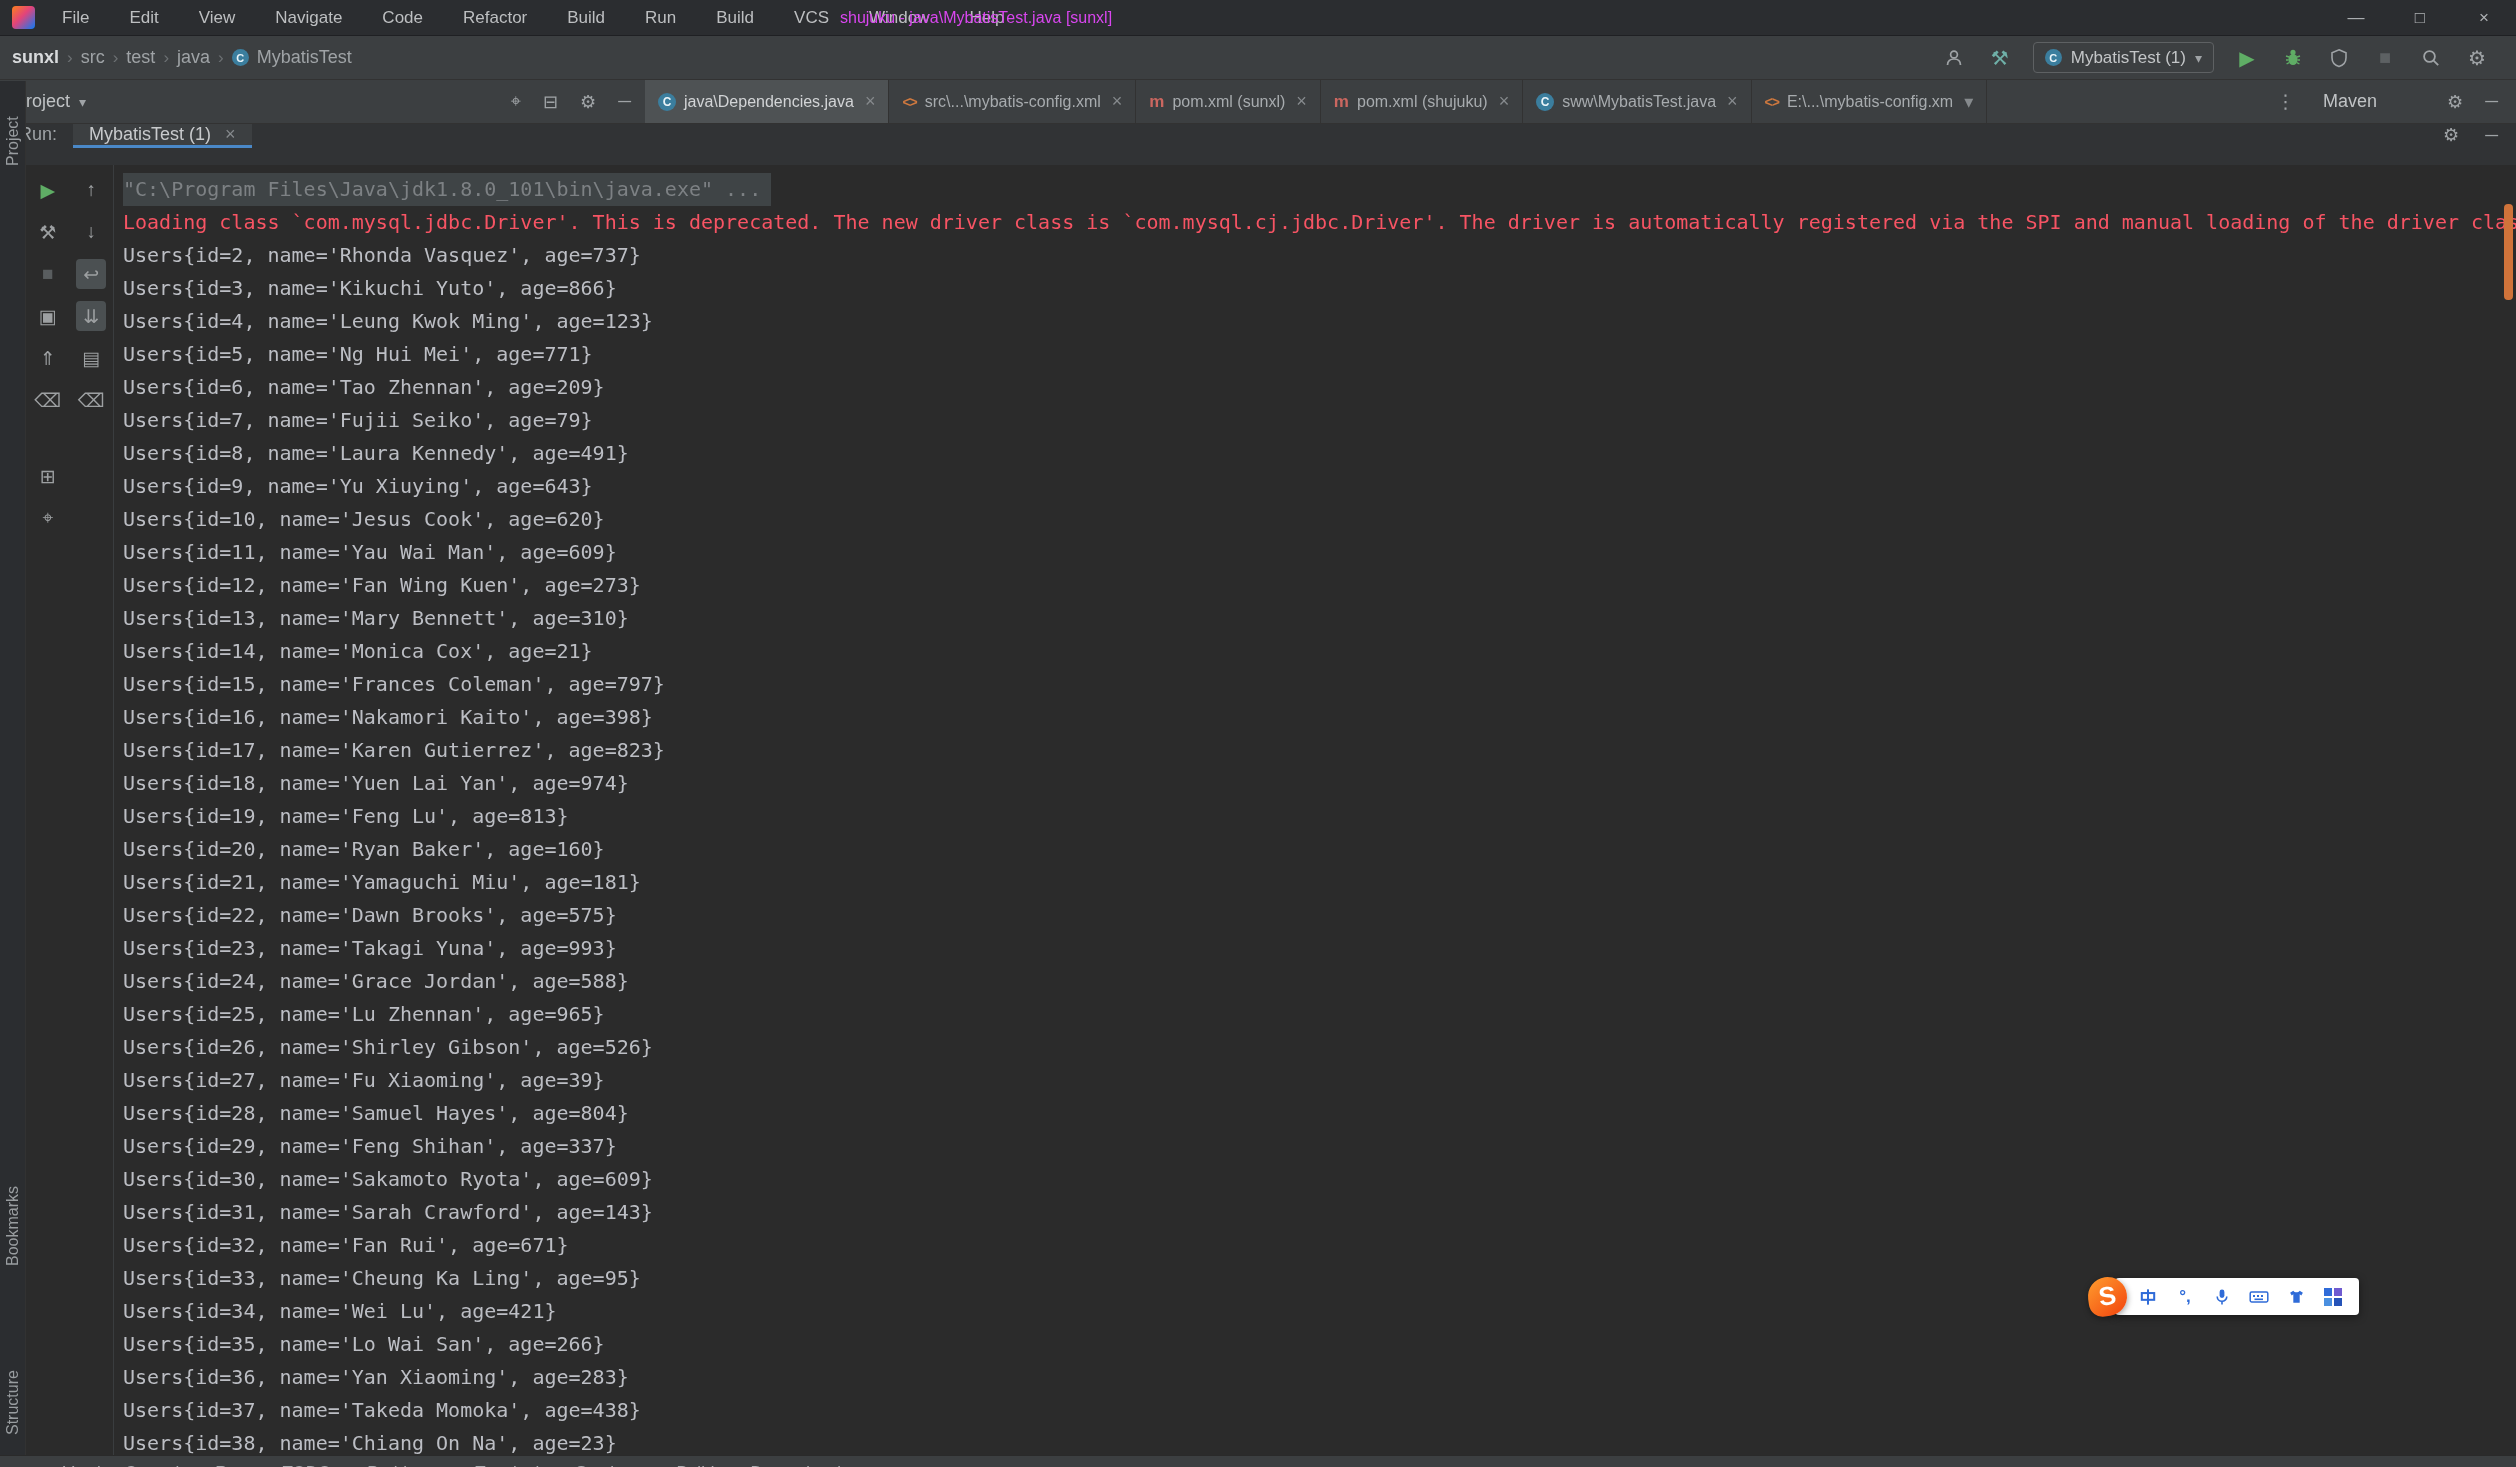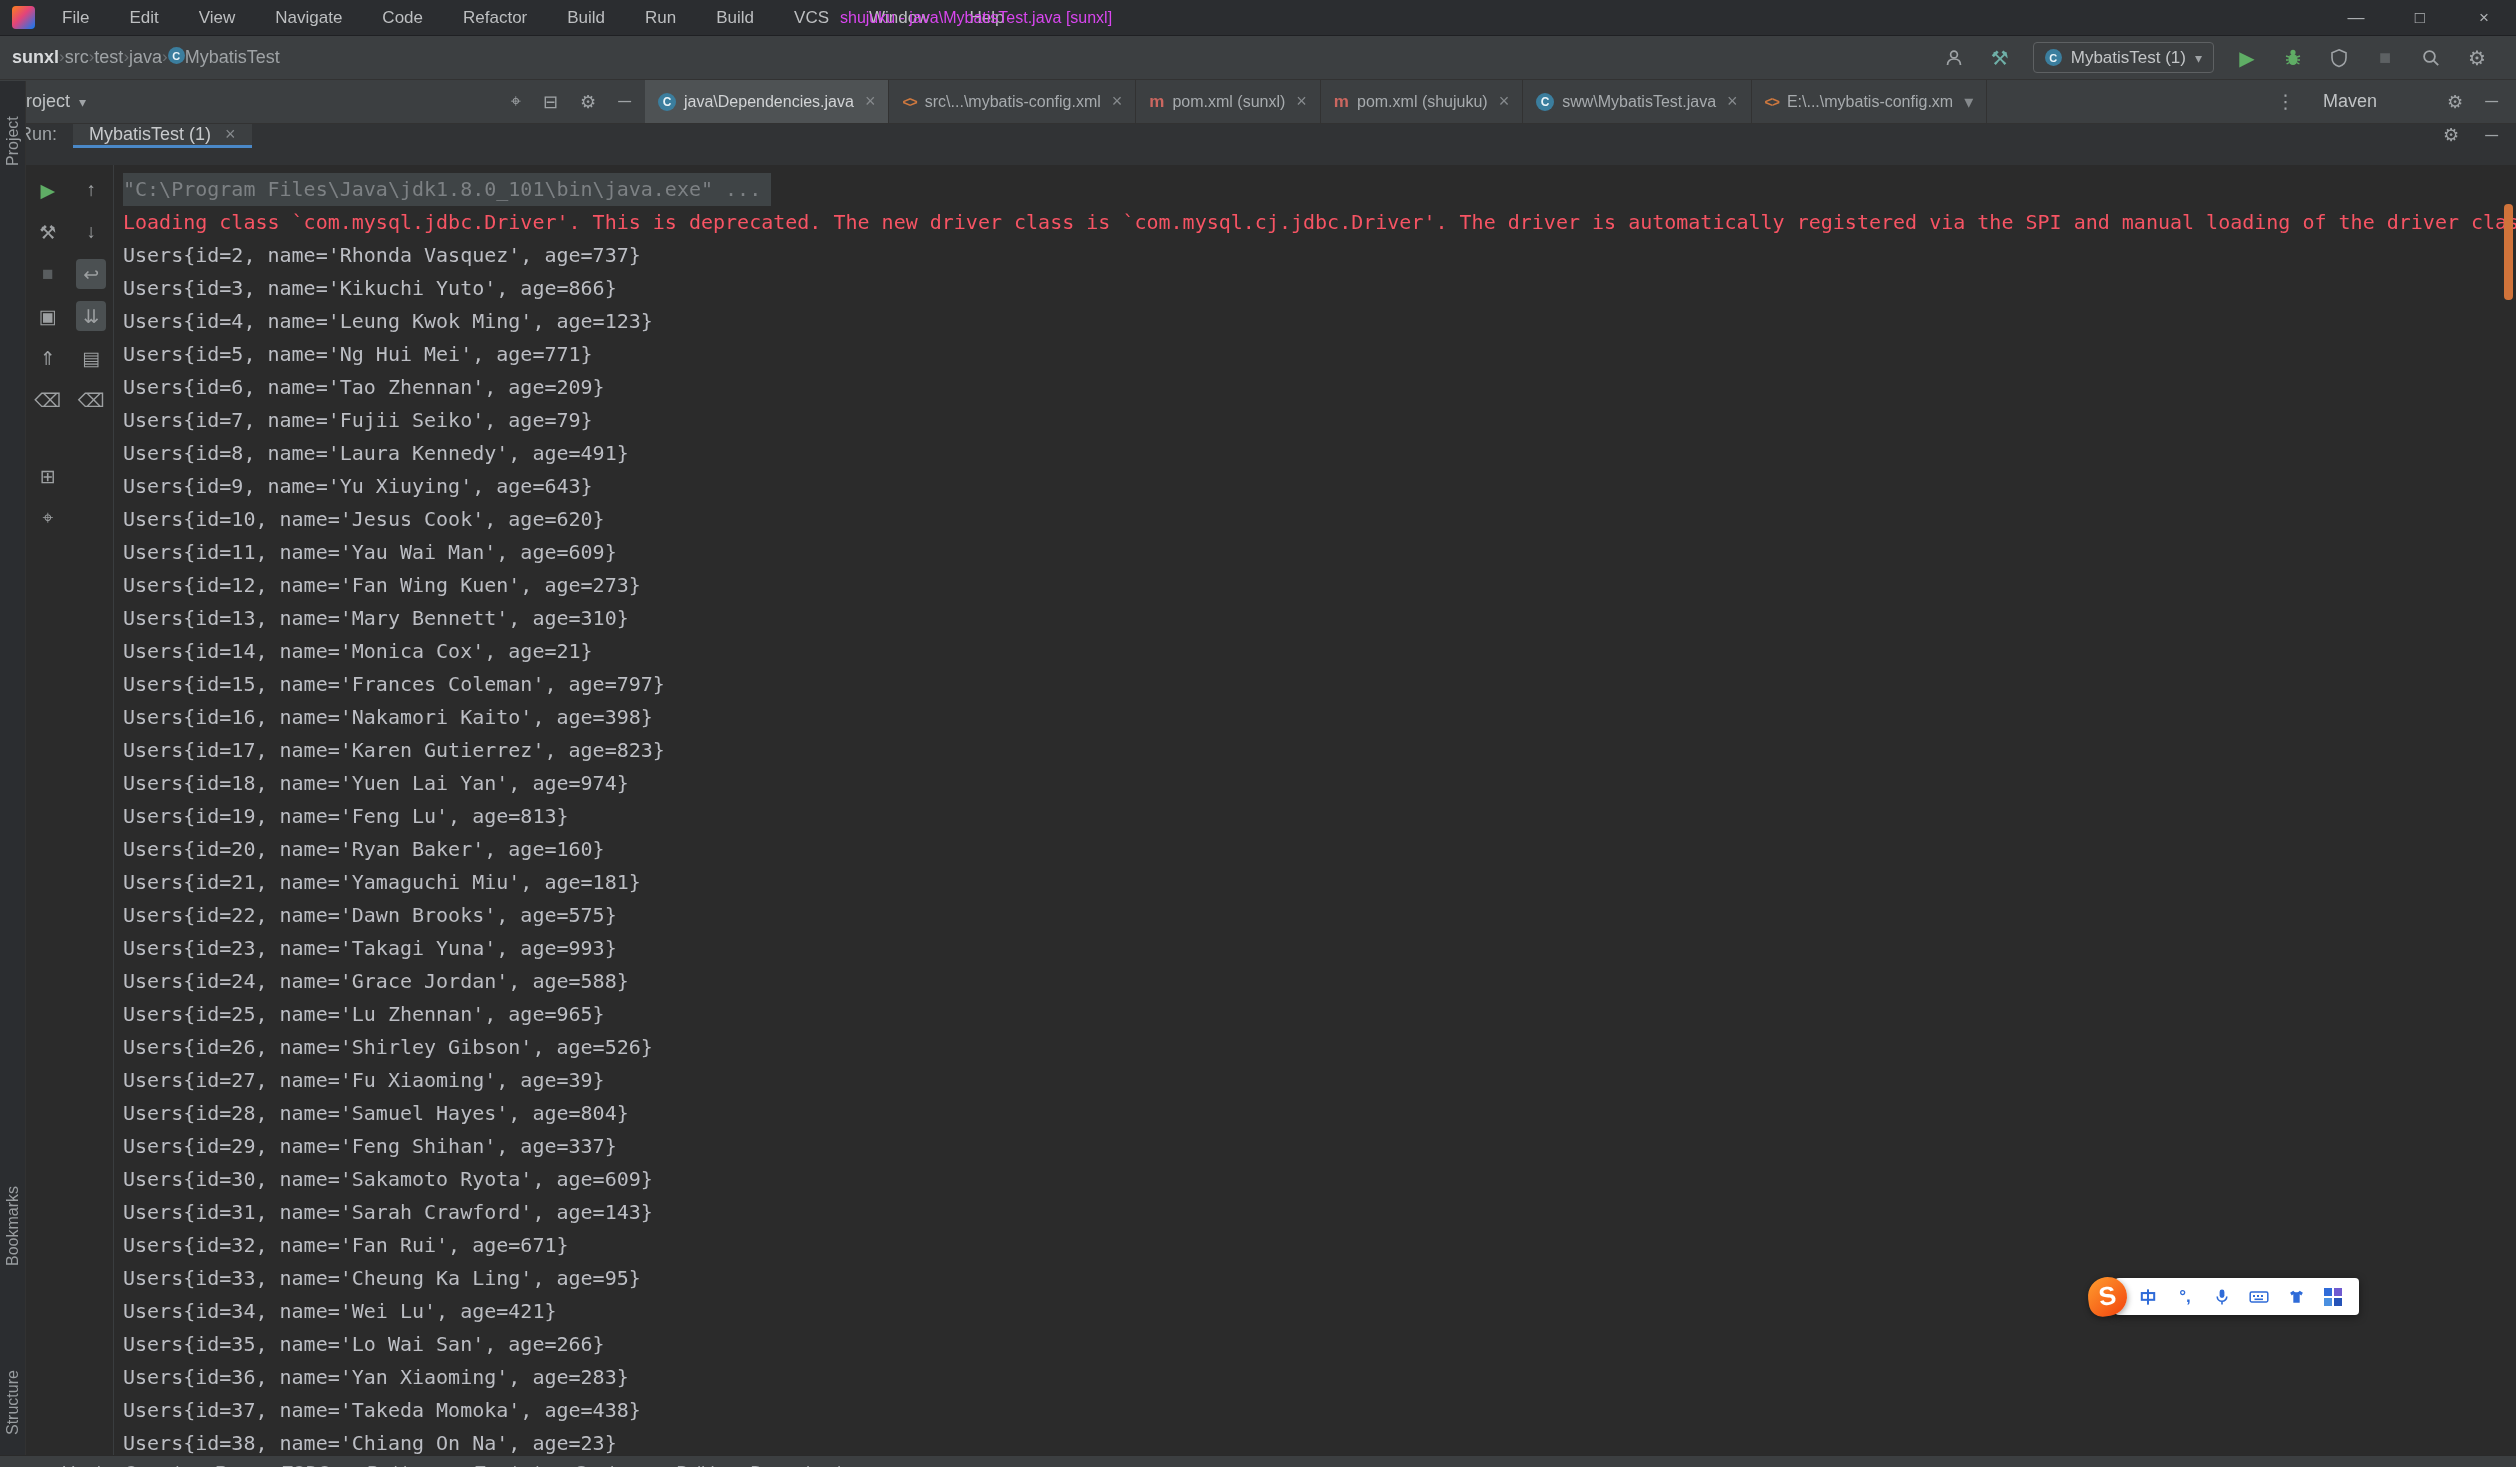--- a/index.html
+++ b/index.html
@@ -15,21 +15,21 @@
   .menubar{display:flex;gap:18px}
   .menu-item{padding:5px 11px;font-size:17px;color:#bdbfc1}
   .win-title{position:absolute;left:840px;font-size:16px;color:#d946ef;white-space:pre}
   .win-controls{position:absolute;right:0;top:0;height:36px;display:flex}
   .wc{width:64px;height:36px;display:flex;align-items:center;justify-content:center;
       color:#aeb1b4;font-size:17px}
 
   
   .navbar{height:44px;background:#3c3f41;border-bottom:1px solid #323232;
           display:flex;align-items:center;padding:0 12px}
-  .crumbs{display:flex;gap:0;font-size:18px;color:#9fa3a6}
+  .crumbs{display:flex;align-items:center;gap:8px;font-size:18px;color:#9fa3a6}
   .crumb.first{color:#d8dadc;font-weight:bold}
   .crumb-sep{color:#6c7073;font-size:17px}
   .nav-right{margin-left:auto;display:flex;align-items:center;gap:20px;padding-right:14px}
   .tbi{min-width:26px;height:28px;display:flex;align-items:center;justify-content:center;
        font-size:20px;color:#9fa3a6}
   .green{color:#5fad65}
   .teal{color:#6fb0a8}
   .dim{color:#5d6163}
   .run-combo{display:flex;align-items:center;gap:9px;border:1px solid #5e6163;border-radius:4px;
              height:31px;padding:0 11px;font-size:17px;color:#c3c5c7}

